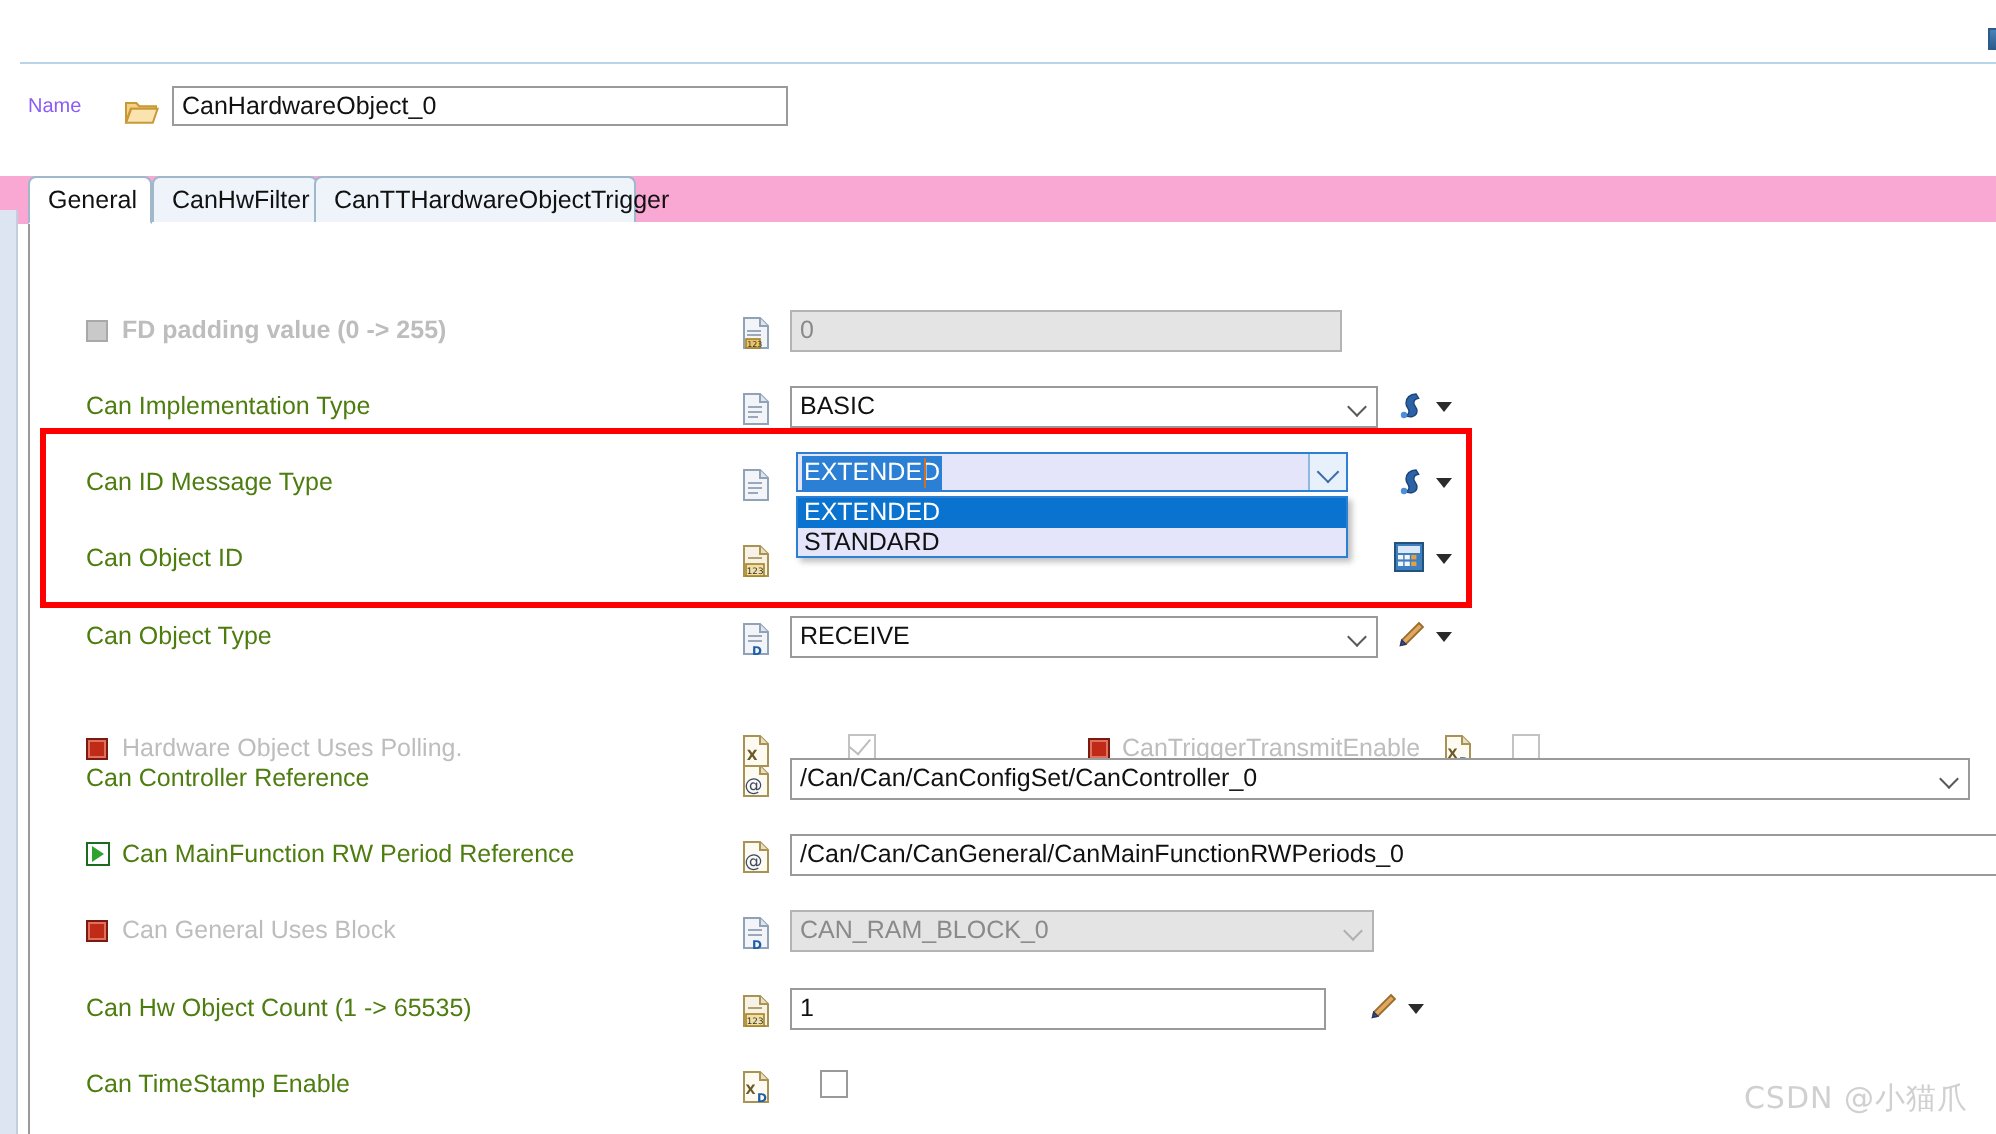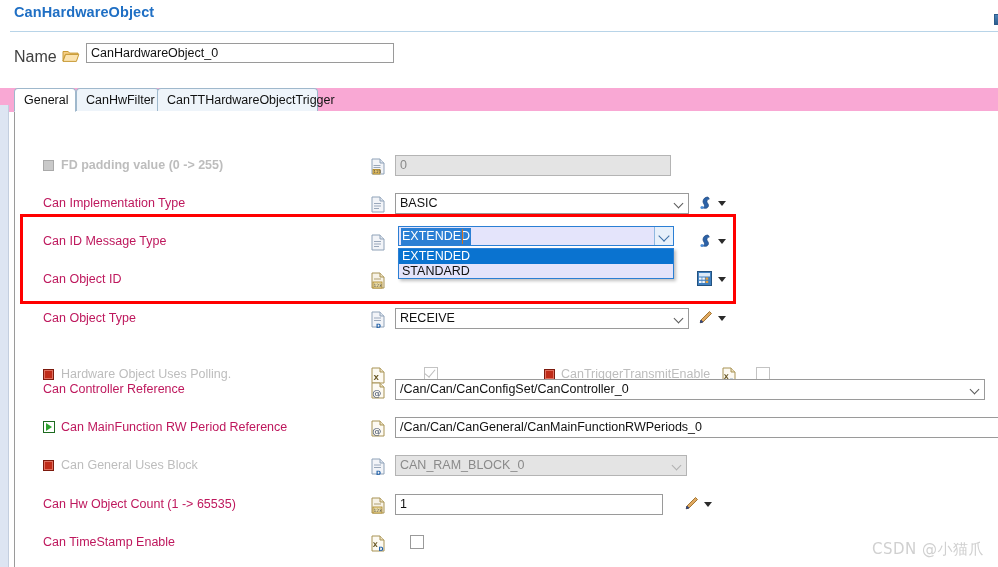--- a/index.html
+++ b/index.html
@@ -52,22 +52,22 @@
 
   
   .name-row {
     position: absolute;
     left: 0; top: 42px;
     width: 998px; height: 30px;
   }
   .name-label {
     position: absolute;
     left: 14px; top: 6px;
-    color: #404040;
-    font-size: 16px;
+    color: #8b5cf6;
+    font-size: 10px;
   }
   .folder-icon {
     position: absolute;
     left: 62px; top: 7px;
     width: 18px; height: 14px;
   }
   .name-input {
     position: absolute;
     left: 86px; top: 1px;
     width: 308px; height: 20px;
@@ -129,21 +129,21 @@
     border-right: 1px solid #c3cede;
   }
 
   
   .row { position: absolute; left: 0; width: 984px; height: 28px; }
 
   .lbl {
     position: absolute;
     top: 5px;
     font-size: 12.5px;
-    color: #be185d;
+    color: #4d7c0f;
     white-space: nowrap;
   }
   .lbl.disabled { color: #bdbdbd; }
 
   .sq-icon {
     position: absolute;
     width: 11px; height: 11px;
     top: 7px;
   }
   .sq-red {
@@ -318,23 +318,20 @@
     color: #d0d0d0;
     letter-spacing: .5px;
     font-family: "DejaVu Sans", sans-serif;
   }
 </style>
 </head>
 <body>
 
 <div id="app">
 
-  <div class="header">
-    <div class="header-title">CanHardwareObject</div>
-  </div>
   <div class="header-rule"></div>
   <div class="corner-icon"></div>
 
   <div class="name-row">
     <div class="name-label">Name</div>
     <span class="folder-icon">
       <svg width="18" height="14" viewBox="0 0 18 14">
         <path d="M1 2.5h5.2l1.4 1.6H16v1.3H3.4L1 12z" fill="#f7cf86" stroke="#c79a36" stroke-width="1"></path>
         <path d="M3.6 5.4h13.2L14.4 12.4H1z" fill="#fbe3b0" stroke="#c79a36" stroke-width="1"></path>
       </svg>

